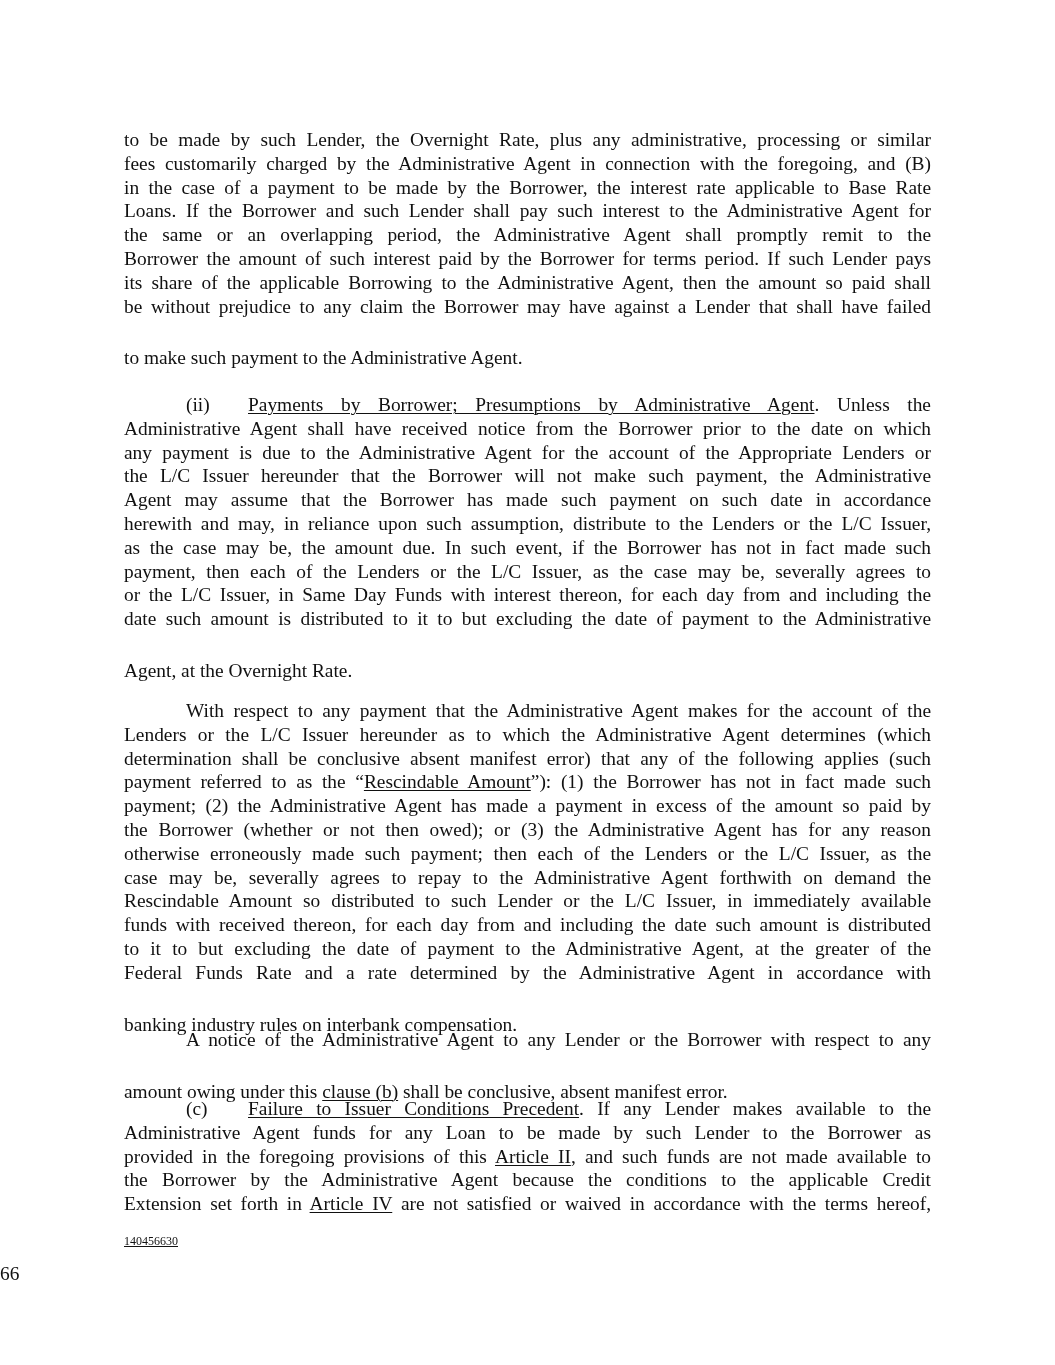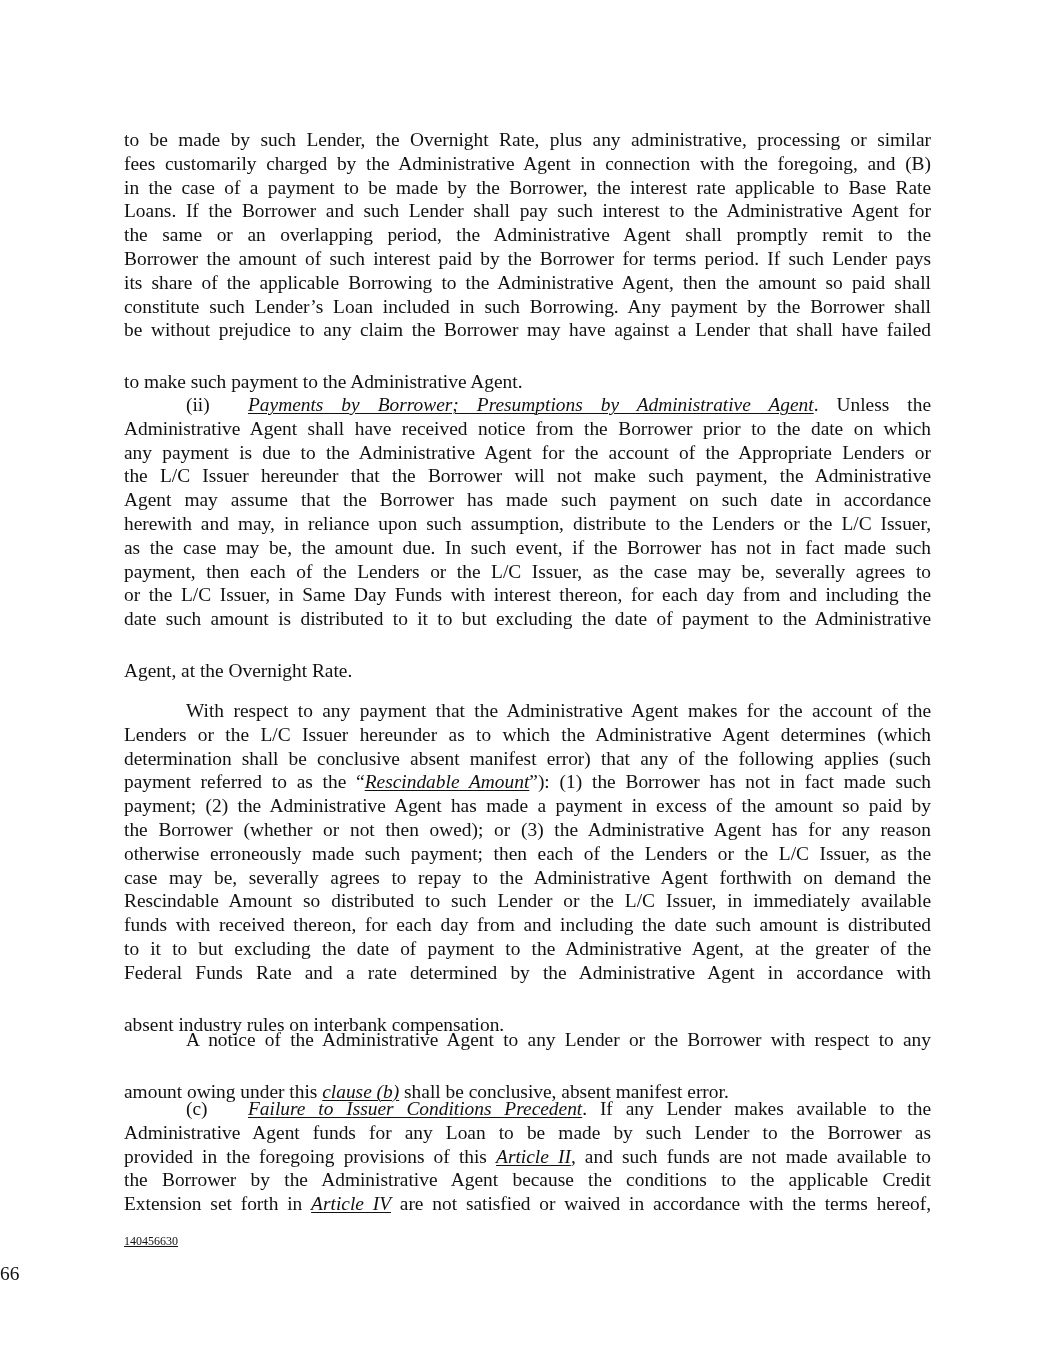--- a/index.html
+++ b/index.html
@@ -4,21 +4,21 @@
   <style>
     html, body { margin: 0; padding: 0; background: #ffffff; }
     body { width: 1055px; height: 1365px; position: relative; overflow: hidden; }
     .page {
       position: absolute; left: 0; top: 0; width: 1055px; height: 1365px; background: #ffffff;
       font-family: "Liberation Serif", "DejaVu Serif", serif; color: #111111;
     }
     .para { position: absolute; left: 124px; width: 807px; font-size: 19.4px; line-height: 23.8px; }
     .line { display: block; height: 23.8px; white-space: nowrap; text-align: justify; text-align-last: justify; overflow: visible; }
     .line.last { text-align-last: left; margin-top: 28px; }
-    .u { text-decoration: underline; text-underline-offset: 2px; text-decoration-thickness: 1px; font-style: italic; }
+    .u { text-decoration: underline; text-underline-offset: 2px; text-decoration-thickness: 1px; }
     .indent { display: inline-block; width: 62px; }
     .lbl { display: inline-block; width: 62px; }
     #p1 { top: 128px; }
     #p2 { top: 393px; }
     #p3 { top: 699px; }
     #p4 { top: 1028px; }
     #p5 { top: 1097px; }
     .page-number { position: absolute; top: 1263px; left: 0; width: 1055px; text-align: left; font-size: 19.4px; font-family: "Liberation Serif", serif; }
     .doc-id { position: absolute; top: 1234px; left: 124px; font-size: 12px; font-family: "Liberation Serif", serif; text-decoration: underline; }
   </style>
@@ -28,21 +28,20 @@
 <div class="page">
 
   <div class="para" id="p1">
     <span class="line">to be made by such Lender, the Overnight Rate, plus any administrative, processing or similar</span>
     <span class="line">fees customarily charged by the Administrative Agent in connection with the foregoing,  and (B)</span>
     <span class="line">in the case of a payment to be made by the Borrower, the interest rate applicable to Base Rate</span>
     <span class="line">Loans.  If the Borrower and such Lender shall pay such interest to the Administrative Agent for</span>
     <span class="line">the same or an overlapping period, the Administrative Agent shall promptly remit to the</span>
     <span class="line">Borrower the amount of such interest paid by the Borrower for terms period.  If such Lender pays</span>
     <span class="line">its share of the applicable Borrowing to the Administrative Agent, then the amount so paid shall</span>
-    <span class="line">constitute such Lender’s Loan included in such Borrowing.  Any payment by the Borrower shall</span>
     <span class="line">be without prejudice to any claim the Borrower may have against a Lender that shall have failed</span>
     <span class="line last">to make such payment to the Administrative Agent.</span>
   </div>
 
   <div class="para" id="p2">
     <span class="line"><span class="indent"></span><span class="lbl">(ii)</span><span class="u">Payments by Borrower; Presumptions by Administrative Agent</span><span>.  Unless the</span></span>
     <span class="line">Administrative Agent shall have received notice from the Borrower prior to the date on which</span>
     <span class="line">any payment is due to the Administrative Agent for the account of the Appropriate Lenders or</span>
     <span class="line">the L/C Issuer hereunder that the Borrower will not make such payment, the Administrative</span>
     <span class="line">Agent may assume that the Borrower has made such payment on such date in accordance</span>
@@ -60,21 +59,21 @@
     <span class="line">determination shall be conclusive absent manifest error) that any of the following applies (such</span>
     <span class="line"><span>payment referred to as the “</span><span class="u">Rescindable Amount</span><span>”): (1) the Borrower has not in fact made such</span></span>
     <span class="line">payment; (2) the Administrative Agent has made a payment in excess of the amount so paid by</span>
     <span class="line">the Borrower (whether or not then owed); or (3) the Administrative Agent has for any reason</span>
     <span class="line">otherwise erroneously made such payment; then each of the Lenders or the L/C Issuer, as the</span>
     <span class="line">case may be, severally agrees to repay to the Administrative Agent forthwith on demand the</span>
     <span class="line">Rescindable Amount so distributed to such Lender or the L/C Issuer, in immediately available</span>
     <span class="line">funds with received thereon, for each day from and including the date such amount is distributed</span>
     <span class="line">to it to but excluding the date of payment to the Administrative Agent, at the greater of the</span>
     <span class="line">Federal Funds Rate and a rate determined by the Administrative Agent in accordance with</span>
-    <span class="line last">absent industry rules on interbank compensation.</span>
+    <span class="line last">banking industry rules on interbank compensation.</span>
   </div>
 
   <div class="para" id="p4">
     <span class="line"><span class="indent"></span><span>A notice of the Administrative Agent to any Lender or the Borrower with respect to any</span></span>
     <span class="line last"><span>amount owing under this </span><span class="u">clause (b)</span><span> shall be conclusive, absent manifest error.</span></span>
   </div>
 
   <div class="para" id="p5">
     <span class="line"><span class="indent"></span><span class="lbl">(c)</span><span class="u">Failure to Issuer Conditions Precedent</span><span>.  If any Lender makes available to the</span></span>
     <span class="line">Administrative Agent funds for any Loan to be made by such Lender to the Borrower as</span>

